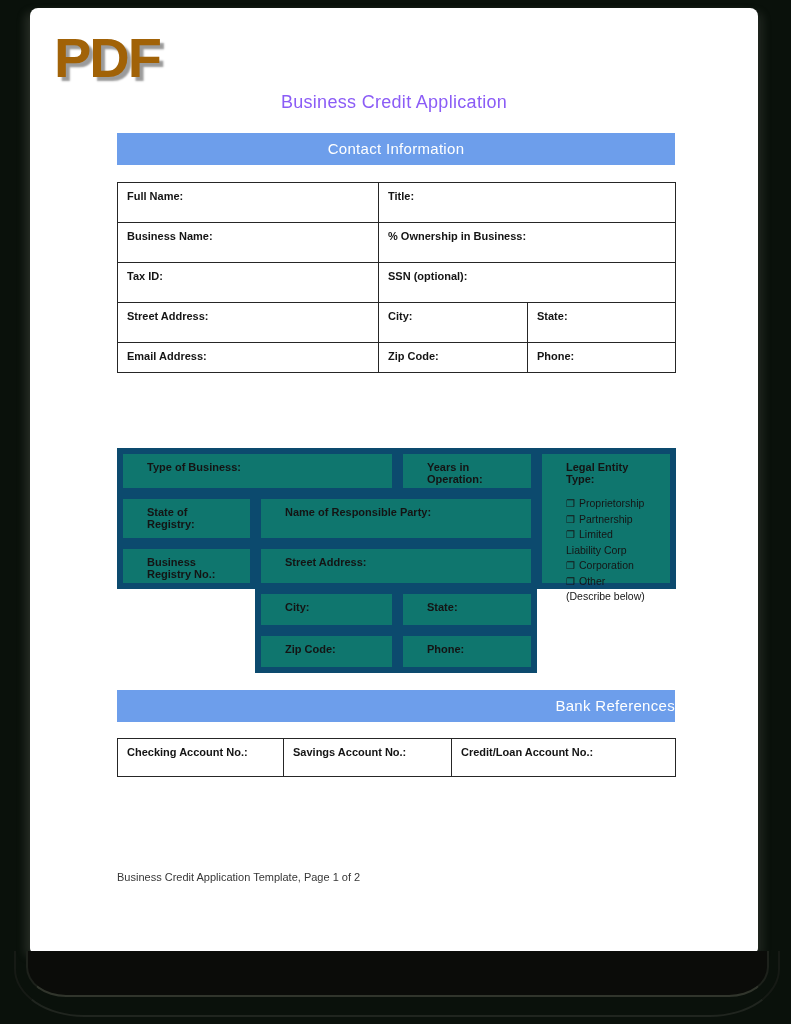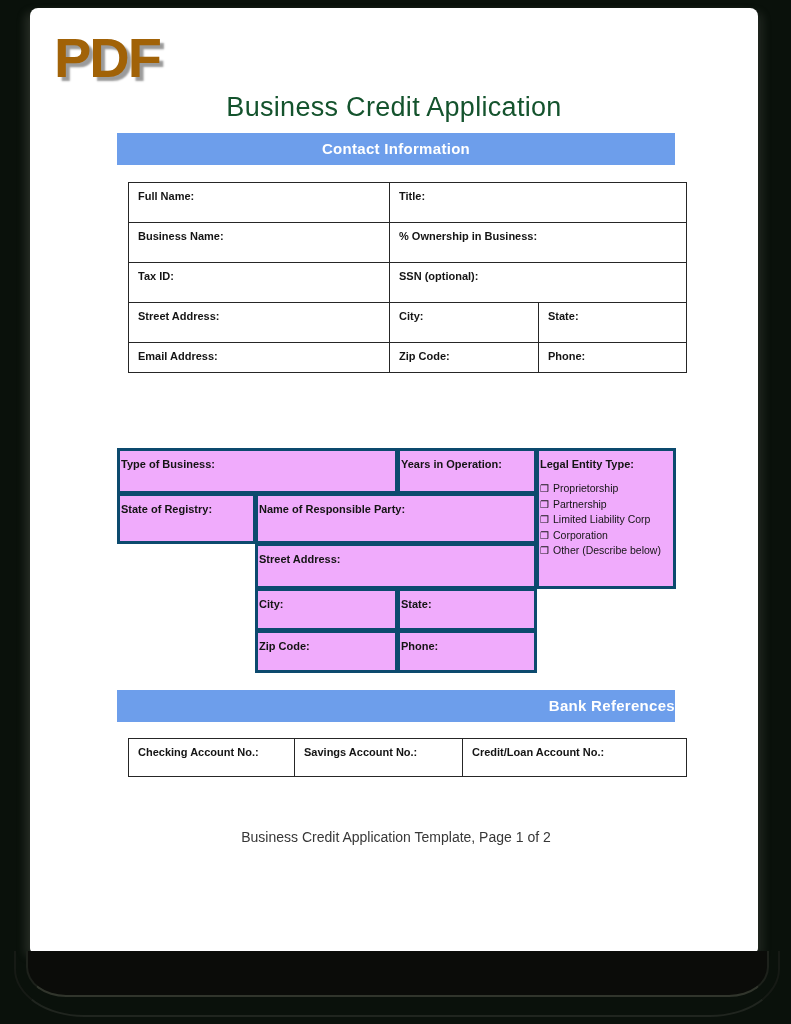--- a/index.html
+++ b/index.html
@@ -26,35 +26,35 @@
     border-radius:0 0 40px 40px / 0 0 30px 30px;
   }
   .logo{
     position:absolute;left:24px;top:22px;
     font-size:56px;font-weight:900;letter-spacing:-2px;color:#a16207;
     text-shadow:4px 4px 2px #9b9b9b;
     line-height:1;
   }
   .doc-title{
     position:absolute;left:0;top:84px;width:728px;margin:0;
-    text-align:center;font-size:27px;font-weight:400;color:#14532d;
+    text-align:center;font-size:18px;font-weight:400;color:#8b5cf6;
     letter-spacing:0.3px;
   }
   .section-bar{
     position:absolute;left:87px;width:558px;height:32px;
     background:#6d9eeb;color:#ffffff;
-    font-size:15px;font-weight:700;text-align:center;line-height:32px;
+    font-size:15px;font-weight:400;text-align:center;line-height:32px;
     letter-spacing:0.3px;
   }
   .bar-contact{top:125px;}
   .bar-business{top:393px;}
   .bar-bank{top:682px;text-align:right;}
 
   table.tbl{
-    position:absolute;left:98px;width:558px;
+    position:absolute;left:87px;width:558px;
     border-collapse:collapse;table-layout:fixed;padding-left:48px;
   }
   .tbl-contact{top:174px;}
   .tbl-bank{top:730px;}
   table.tbl td{
     border:1px solid #262626;vertical-align:top;
     padding:7px 9px;font-size:11px;font-weight:700;color:#141414;
   }
   .tbl-contact tr{height:40px;}
   .tbl-contact tr:last-child{height:30px;}
@@ -62,33 +62,33 @@
   .tbl-bank tr:last-child{height:38px;}
 
   
   .biz-grid{
     position:absolute;left:87px;top:440px;width:558px;
     display:grid;
     grid-template-columns:138px 142px 139px 139px;
     grid-template-rows:45px 50px 45px 42px 42px;
   }
   .bcell{
-    border:3px solid #0c4a6e;background:#f0abfc;
+    border:6px solid #0c4a6e;background:#0f766e;
     margin:0 -1px -1px 0;
-    padding:7px 1px;font-size:11px;font-weight:700;color:#141414;
+    padding:7px 24px;font-size:11px;font-weight:700;color:#141414;
     box-sizing:border-box;
   }
   .bcell .opts{
     list-style:none;margin:11px 0 0 0;padding:0;
     font-weight:400;font-size:10.5px;line-height:15.5px;color:#151515;
   }
   .bcell .opts .cbx{font-size:10px;margin-right:4px;}
   .footer{
-    position:absolute;left:87px;top:821px;width:558px;
-    text-align:center;font-size:14px;font-weight:400;color:#373737;
+    position:absolute;left:87px;top:863px;width:558px;
+    text-align:left;font-size:11px;font-weight:400;color:#373737;
   }
 </style>
 </head>
 <body>
 
 <div class="page">
 
   <div class="logo">PDF</div>
   <h1 class="doc-title">Business Credit Application</h1>
 
@@ -137,20 +137,21 @@
       <ul class="opts">
         <li><span class="cbx">❐</span><span>Proprietorship</span></li>
         <li><span class="cbx">❐</span><span>Partnership</span></li>
         <li><span class="cbx">❐</span><span>Limited Liability Corp</span></li>
         <li><span class="cbx">❐</span><span>Corporation</span></li>
         <li><span class="cbx">❐</span><span>Other (Describe below)</span></li>
       </ul>
     </div>
     <div class="bcell" style="grid-area:2/1/3/2">State of Registry:</div>
     <div class="bcell" style="grid-area:2/2/3/4">Name of Responsible Party:</div>
+    <div class="bcell" style="grid-area:3/1/4/2">Business Registry No.:</div>
     <div class="bcell" style="grid-area:3/2/4/4">Street Address:</div>
     <div class="bcell" style="grid-area:4/2/5/3">City:</div>
     <div class="bcell" style="grid-area:4/3/5/4">State:</div>
     <div class="bcell" style="grid-area:5/2/6/3">Zip Code:</div>
     <div class="bcell" style="grid-area:5/3/6/4">Phone:</div>
   </div>
 
   <div class="section-bar bar-bank">
     <span>Bank References</span>
   </div>

